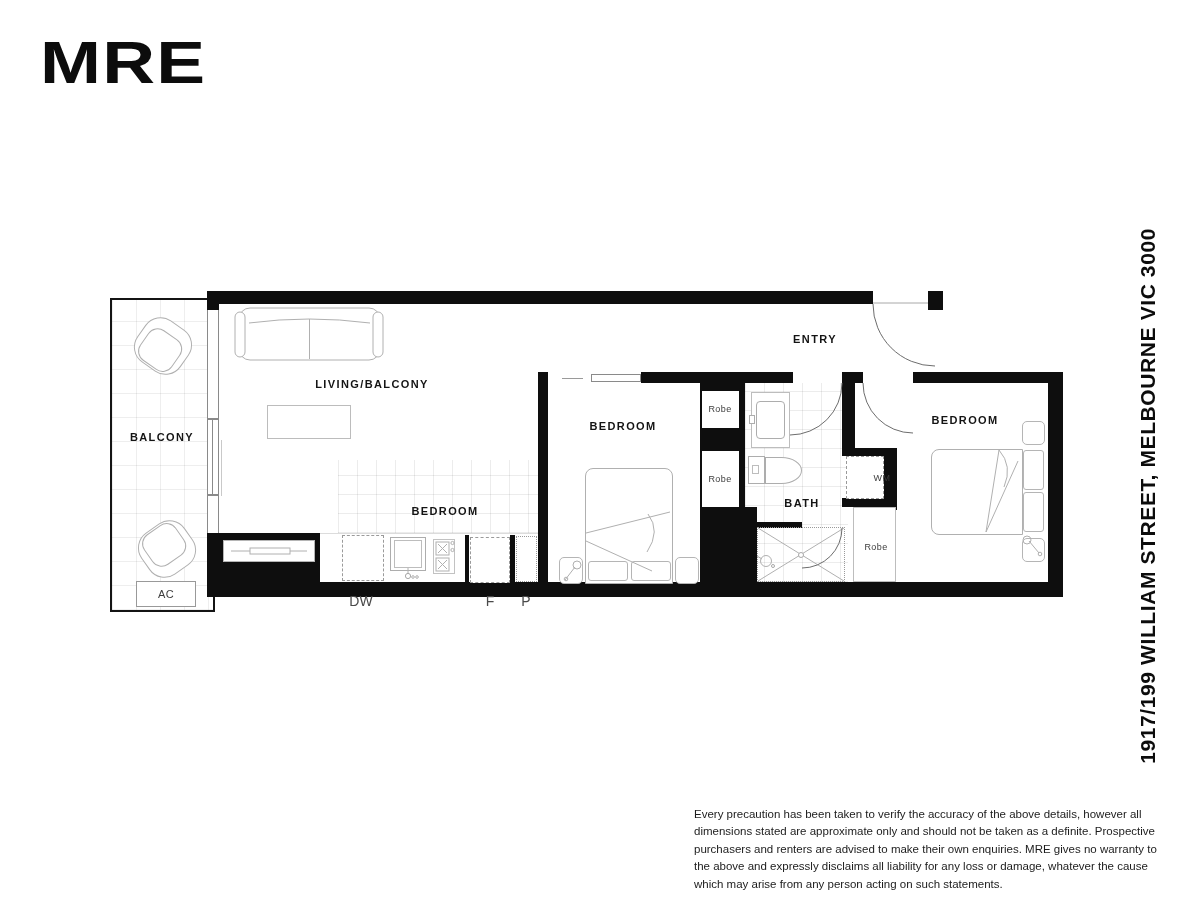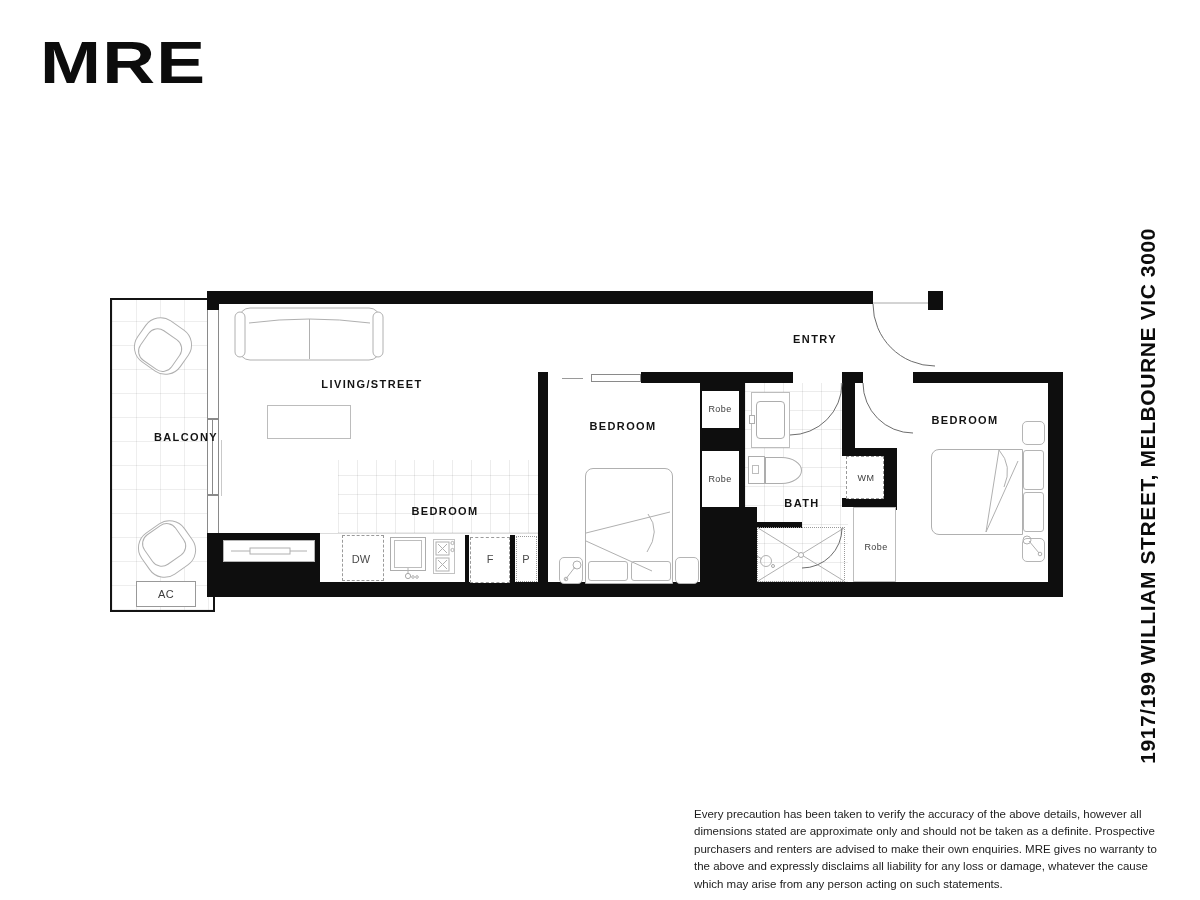--- a/index.html
+++ b/index.html
@@ -18,21 +18,21 @@
   .room-label{
     position:absolute;transform:translate(-50%,-50%);
     font-size:11px;font-weight:bold;letter-spacing:1.4px;color:#141414;white-space:nowrap;
   }
   .fix-label{
     position:absolute;transform:translate(-50%,-50%);
     font-size:9px;color:#3c3c3c;letter-spacing:.4px;white-space:nowrap;
   }
   .tiny-label{
     position:absolute;transform:translate(-50%,-50%);
-    font-size:11px;color:#4a4a4a;white-space:nowrap;
+    font-size:14px;color:#4a4a4a;white-space:nowrap;margin-top:42px;
   }
   .grid{
     background-image:
       repeating-linear-gradient(0deg, rgba(0,0,0,0.065) 0 1px, transparent 1px 24px),
       repeating-linear-gradient(90deg, rgba(0,0,0,0.065) 0 1px, transparent 1px 24px);
   }
   .grid-fine{
     background-image:
       repeating-linear-gradient(0deg, rgba(0,0,0,0.075) 0 1px, transparent 1px 19px),
       repeating-linear-gradient(90deg, rgba(0,0,0,0.075) 0 1px, transparent 1px 19px);
@@ -227,29 +227,29 @@
       <path class="furn-nf" d="M999 450 Q1013 466 1004 487"></path>
       <line class="furn-nf" x1="986" y1="532" x2="1018" y2="461"></line>
     </g>
     <g>
       <line class="furn-nf" x1="1029" y1="541" x2="1039" y2="553"></line>
       <circle class="furn-nf" cx="1027" cy="540" r="4"></circle>
       <circle class="furn-nf" cx="1040" cy="554" r="1.8"></circle>
     </g>
   </svg>
 
-  <div class="room-label" style="left:162px;top:437px;margin-left:24px;">BALCONY</div>
-  <div class="room-label" style="left:372px;top:384px;">LIVING/STREET</div>
+  <div class="room-label" style="left:162px;top:437px;">BALCONY</div>
+  <div class="room-label" style="left:372px;top:384px;">LIVING/BALCONY</div>
   <div class="room-label" style="left:445px;top:511px;">BEDROOM</div>
   <div class="room-label" style="left:623px;top:426px;">BEDROOM</div>
   <div class="room-label" style="left:965px;top:420px;">BEDROOM</div>
   <div class="room-label" style="left:802px;top:503px;">BATH</div>
   <div class="room-label" style="left:815px;top:339px;">ENTRY</div>
 
   <div class="fix-label" style="left:720px;top:409px;">Robe</div>
   <div class="fix-label" style="left:720px;top:479px;">Robe</div>
   <div class="fix-label" style="left:876px;top:547px;">Robe</div>
-  <div class="fix-label" style="left:866px;top:478px;">WM</div>
+  <div class="fix-label" style="left:866px;top:478px;padding-left:32px;">WM</div>
   <div class="fix-label" style="left:166px;top:594px;font-size:11px;z-index:4;">AC</div>
   <div class="tiny-label" style="left:361px;top:559px;">DW</div>
   <div class="tiny-label" style="left:490px;top:559px;">F</div>
   <div class="tiny-label" style="left:526px;top:559px;">P</div>
 </div>
 
 </body></html>

